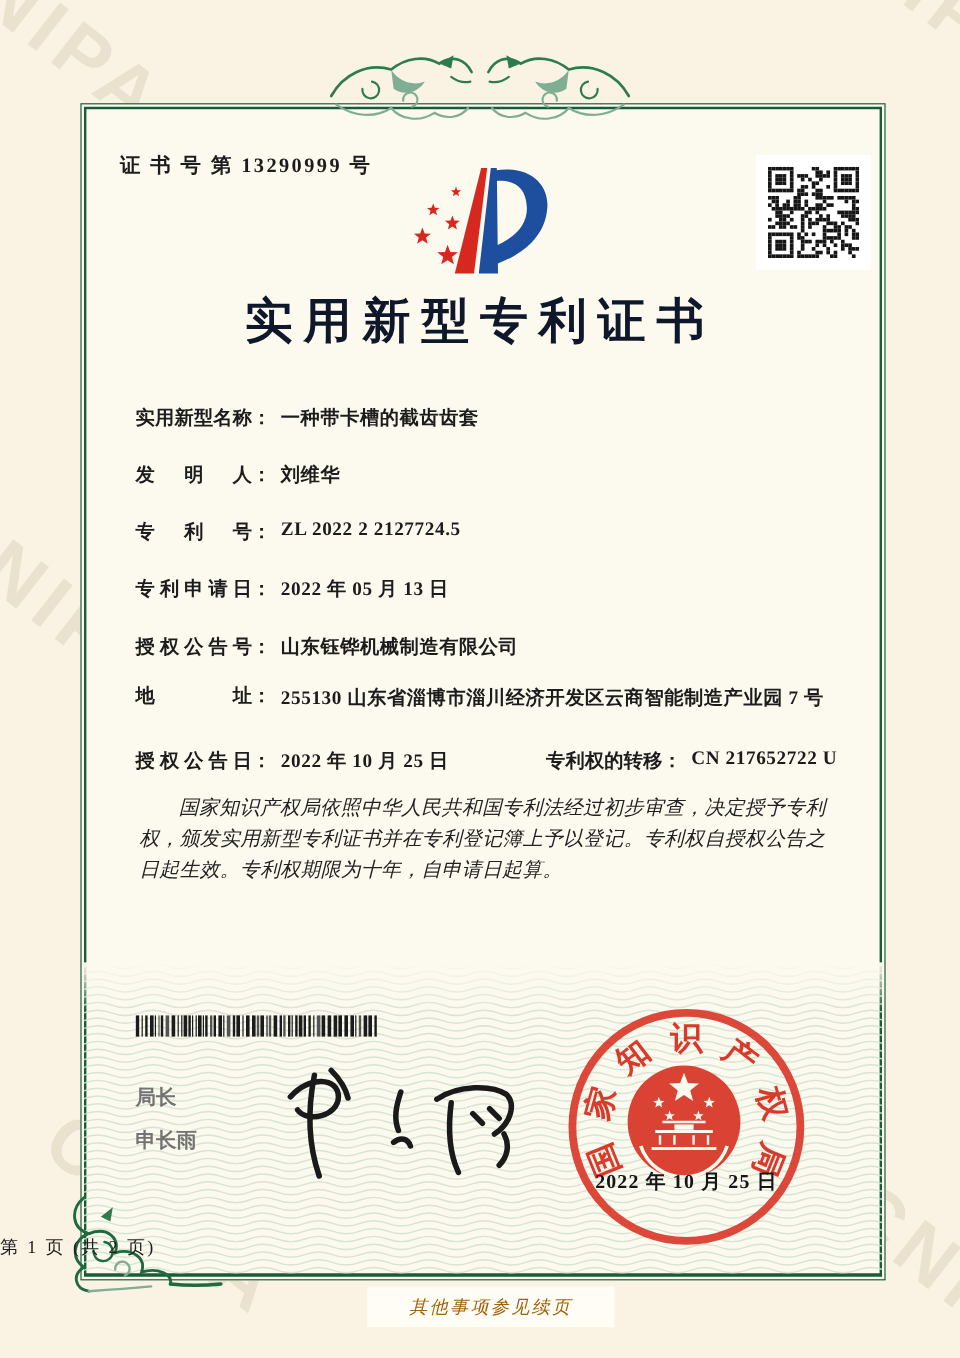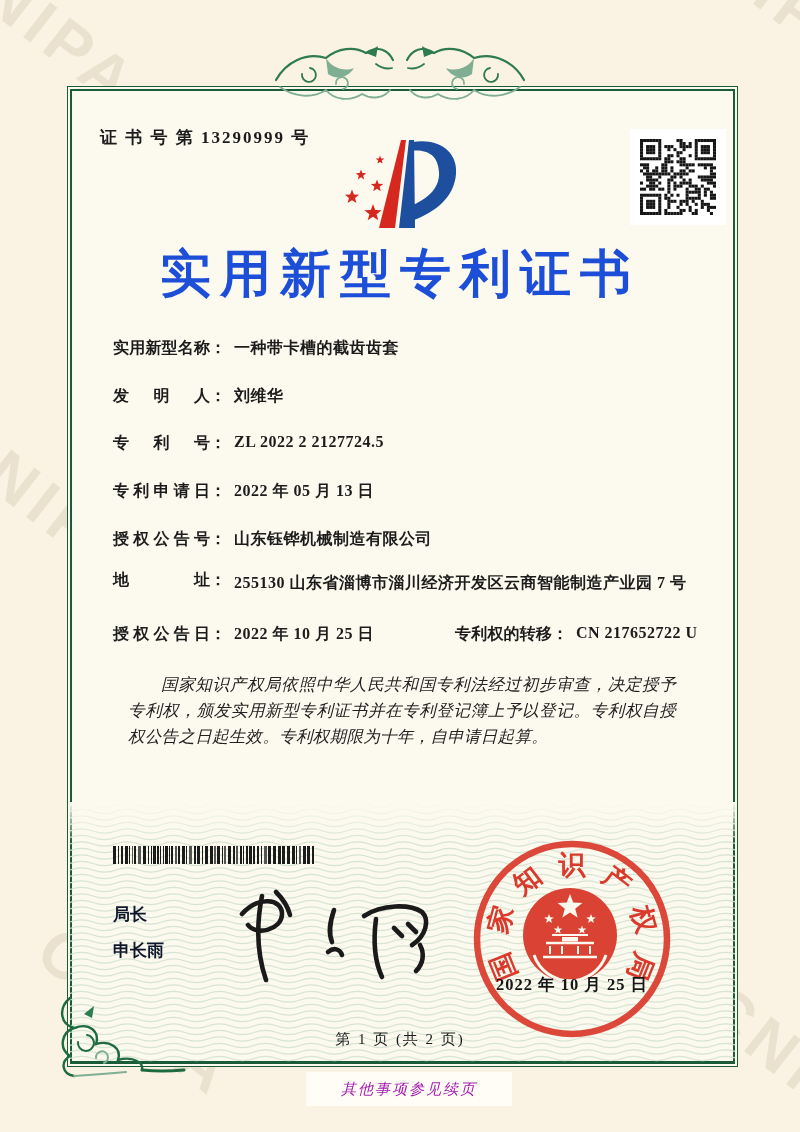--- a/index.html
+++ b/index.html
@@ -24,44 +24,44 @@
   }
   .waves{position:absolute;left:70px;top:802px;width:665px;height:262px;overflow:hidden}
   .wavefade{position:absolute;left:70px;top:802px;width:665px;height:40px;
     background:linear-gradient(#fcf9ef,rgba(252,249,239,0));}
   .certno{position:absolute;left:100px;top:126px;font-size:17px;font-weight:600;letter-spacing:2px}
   .logo{position:absolute;left:336px;top:122px;width:132px;height:114px}
   .qrbox{position:absolute;left:630px;top:129px;width:96px;height:96px;background:#ffffff}
   .qr{position:absolute;left:10px;top:10px;width:76px;height:76px}
   .title{
     position:absolute;left:0;top:240px;width:800px;text-align:center;
-    font-size:51px;font-weight:700;letter-spacing:9px;color:#1d4ed8;
+    font-size:40px;font-weight:700;letter-spacing:9px;color:#0f172a;
   }
   .frow{position:absolute;left:113px;font-size:16px;font-weight:600;white-space:nowrap}
   .flabel{display:inline-block;width:97px;text-align:justify;text-align-last:justify;vertical-align:top}
   .fcolon{display:inline-block;vertical-align:top}
   .fvalue{display:inline-block;vertical-align:top;padding-left:8px;letter-spacing:.5px}
   .fvalue.wrap{white-space:normal;width:462px;line-height:26px}
   .gpair2{position:absolute;left:342px;top:0}
   .paras{
     position:absolute;left:112px;top:656px;width:580px;
     font-size:16.5px;line-height:26px;font-style:italic;color:#222;
     text-align:justify;letter-spacing:.3px;
   }
-  .paras p{text-indent:2em;margin:16px}
+  .paras p{text-indent:2em;margin:4px}
   .barcode{position:absolute;left:113px;top:846px;width:208px;height:18px}
   .sig-label{position:absolute;left:113px;font-size:17px;font-weight:600;
-    font-family:Liberation Sans, sans-serif;color:#0f172a}
+    font-family:Liberation Sans, sans-serif;color:#737373}
   .autograph{position:absolute;left:222px;top:884px;width:228px;height:108px}
   .seal{position:absolute;left:470px;top:837px;width:204px;height:204px}
-  .pageno{position:absolute;left:0;top:1030px;width:800px;text-align:center;font-size:15px;letter-spacing:2px}
+  .pageno{position:absolute;left:0;top:1030px;width:800px;text-align:left;font-size:15px;letter-spacing:2px}
   .contband{
     position:absolute;left:306px;top:1072px;width:206px;height:34px;background:#fffdf6;
     display:flex;align-items:center;justify-content:center;
-    font-size:15px;font-style:italic;letter-spacing:2px;color:#a21caf;
+    font-size:15px;font-style:italic;letter-spacing:2px;color:#a16207;
   }
   .dragons{position:absolute;left:272px;top:40px;width:256px;height:68px}
   .corner-orn{position:absolute;left:48px;top:992px;width:140px;height:88px}
 </style>
 </head>
 <body>
 
 <div class="wm" style="left:-75px;top:-15px">CNIPA</div>
 <div class="wm" style="left:655px;top:-48px">CNIPA</div>
 <div class="wm" style="left:452px;top:328px">CNIPA</div>

